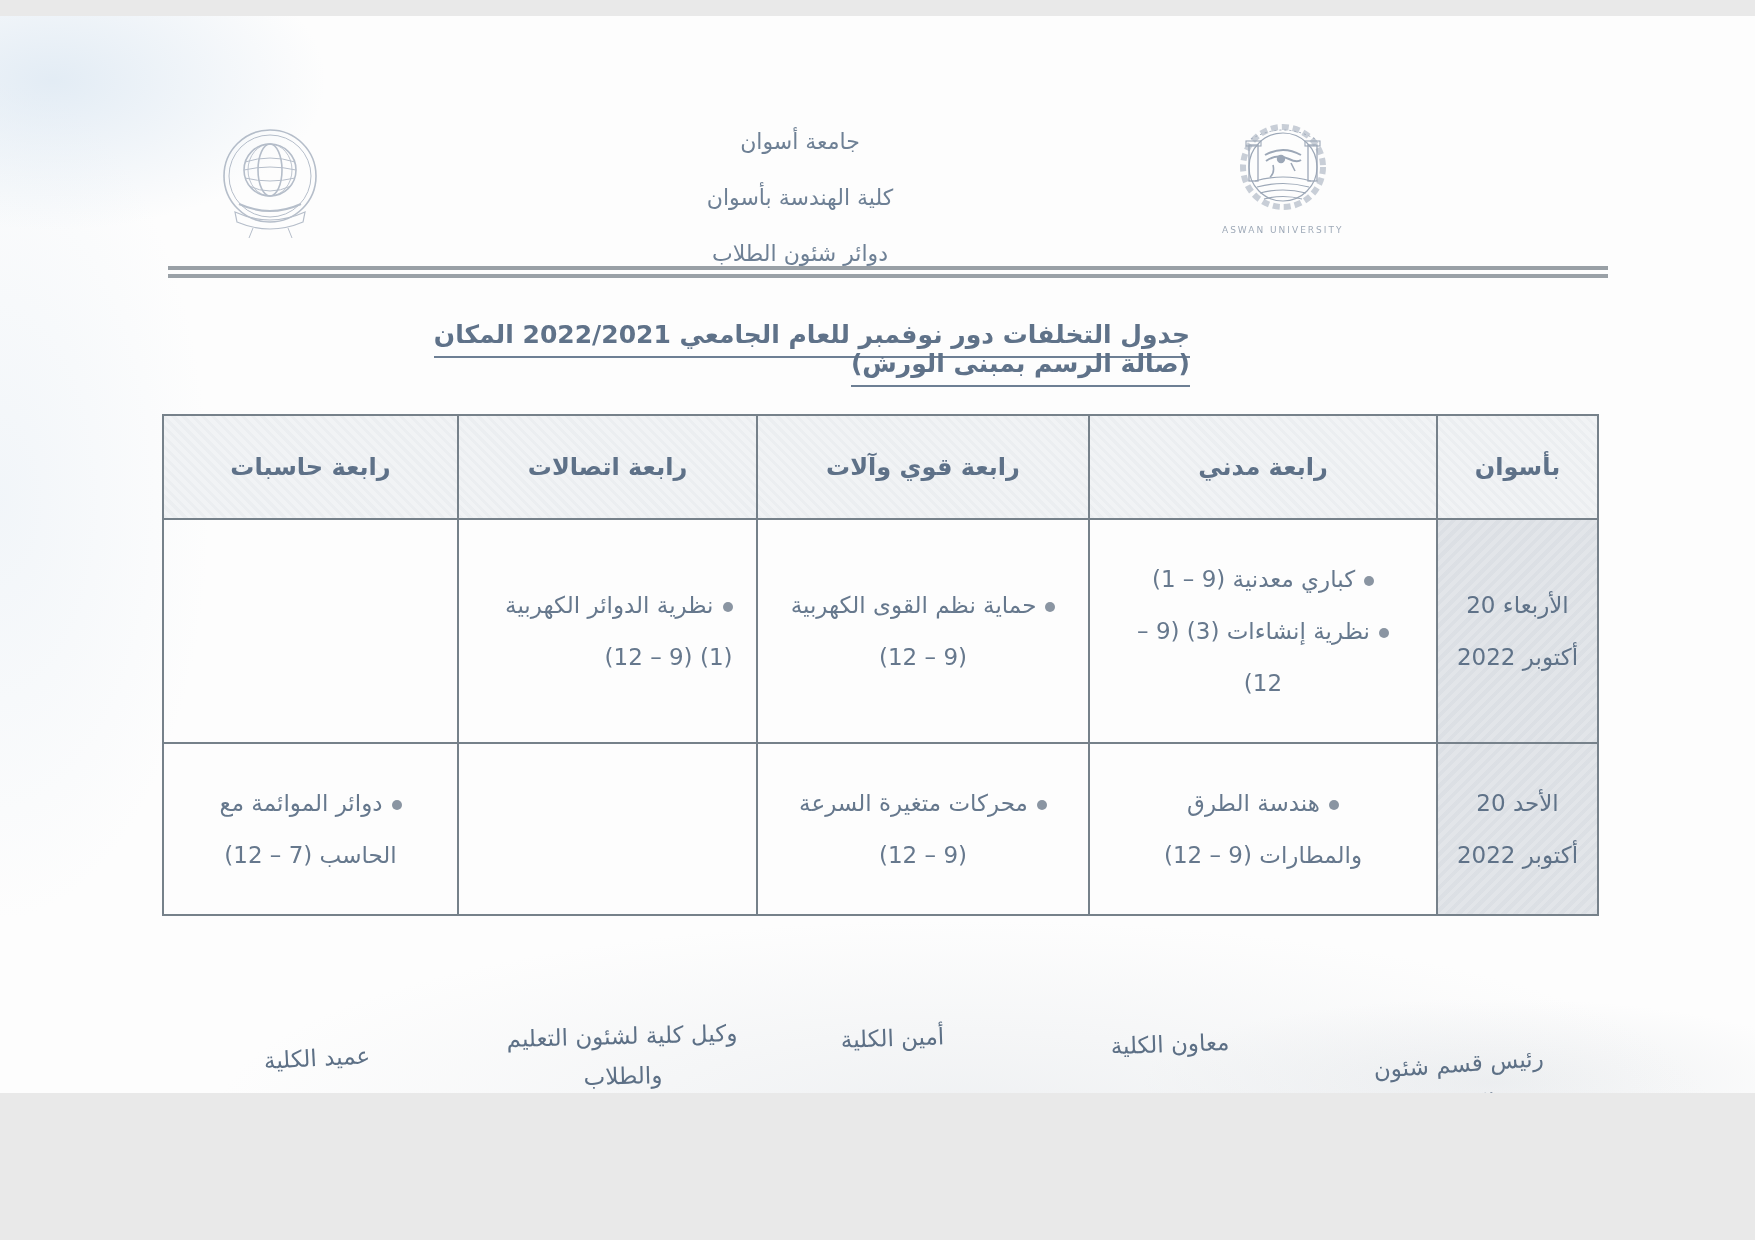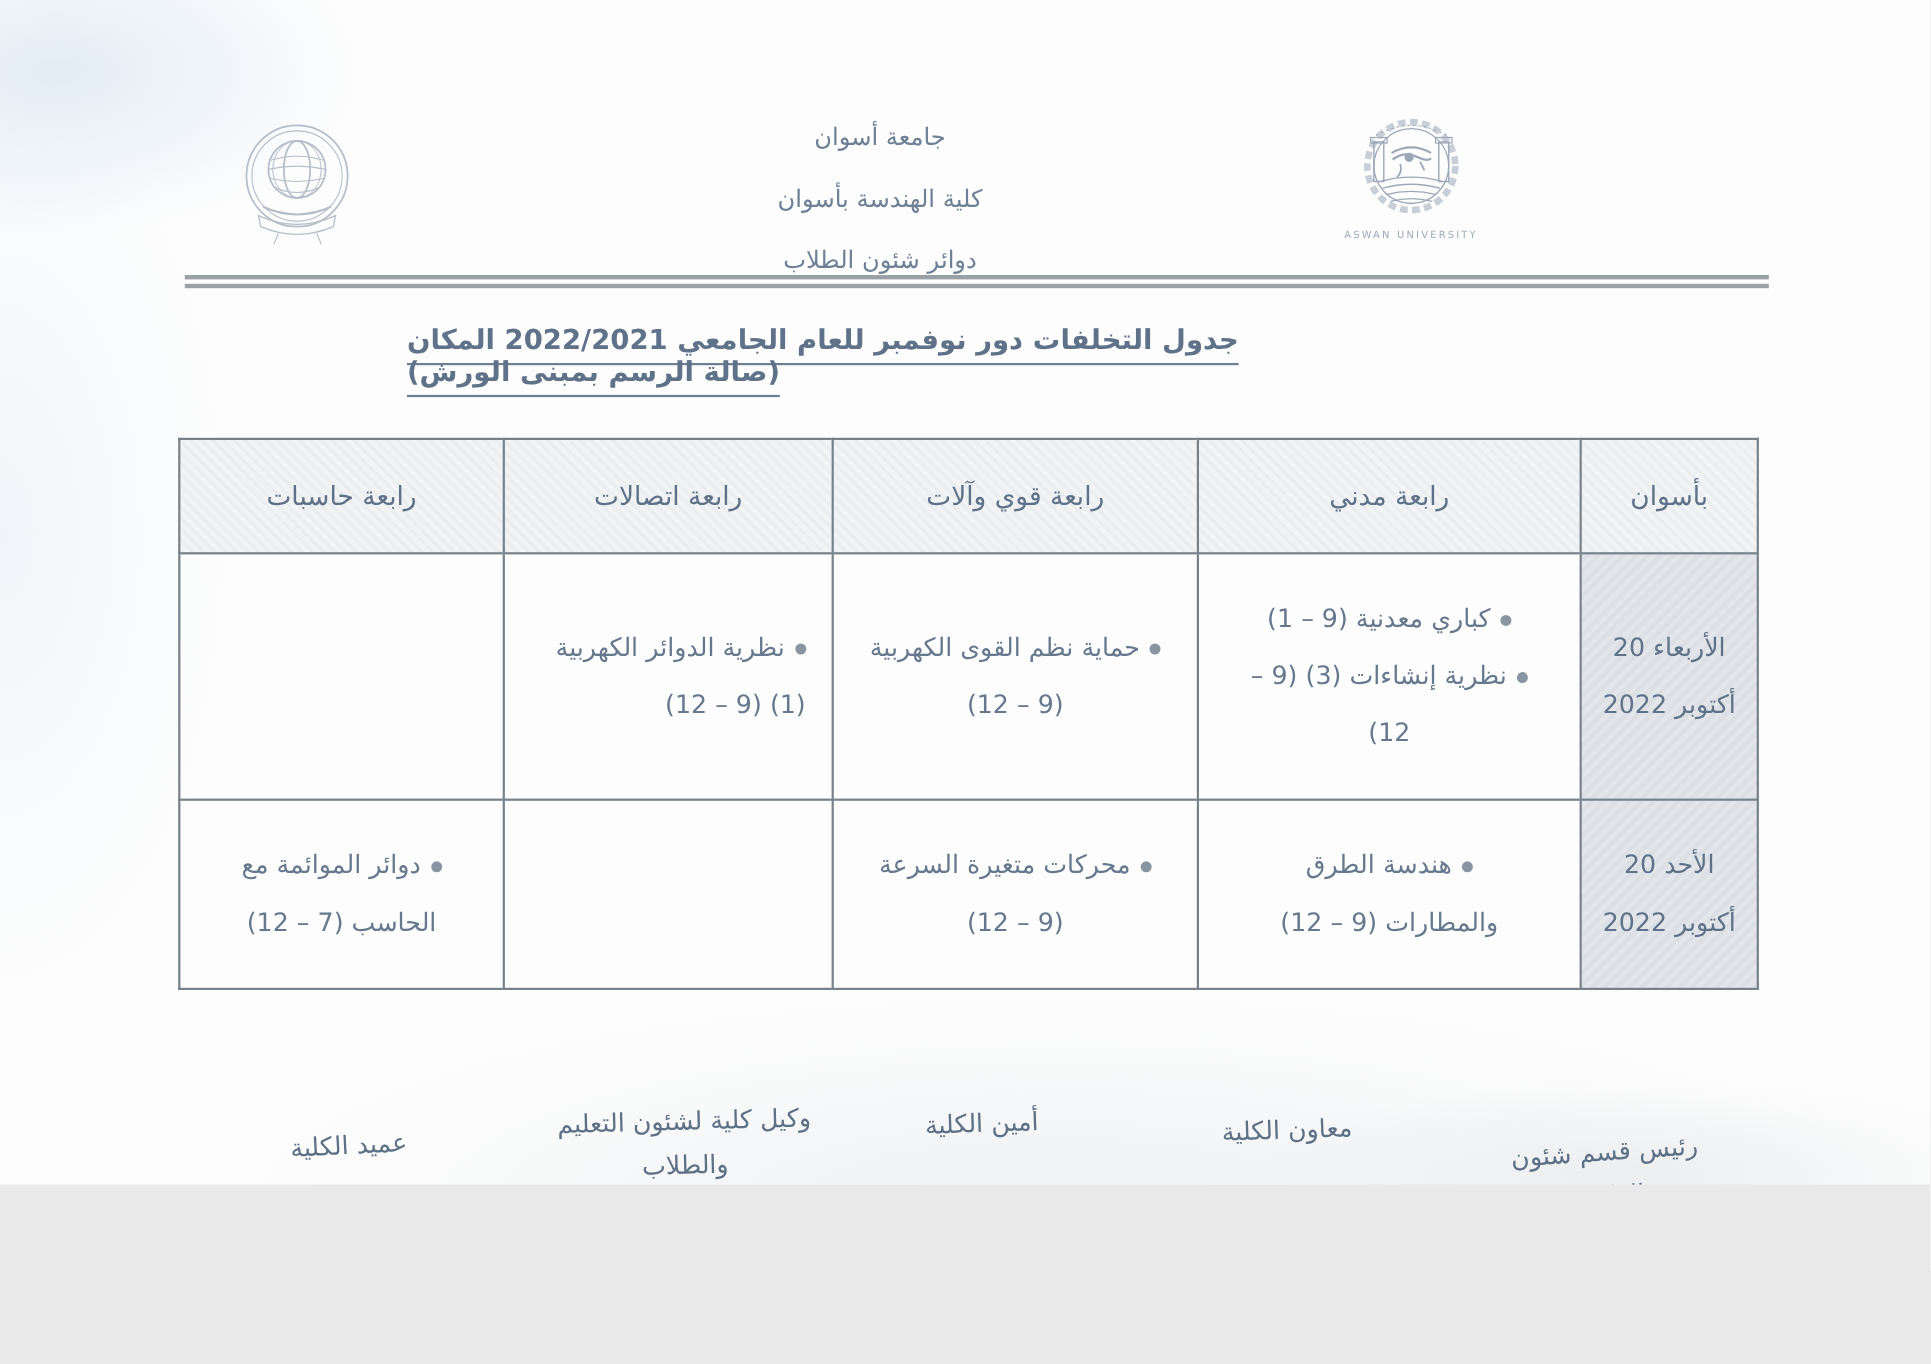--- a/index.html
+++ b/index.html
@@ -1,19 +1,19 @@
 <!DOCTYPE html>
 <html lang="ar"><head>
 <meta charset="utf-8">
 <style>
   html,body{margin:0;padding:0;background:#e9e9e9;}
   .page{
     position:relative;
     width:1755px;height:1077px;
-    margin:0 auto;
+    margin:16px auto;
     font-family:"DejaVu Sans",sans-serif;
     color:#66788d;
     background:
       radial-gradient(ellipse 420px 230px at 3% 6%, rgba(205,222,238,.55), transparent 65%),
       radial-gradient(ellipse 300px 600px at 0% 45%, rgba(215,228,240,.30), transparent 70%),
       radial-gradient(ellipse 1000px 260px at 55% 102%, rgba(222,226,230,.45), transparent 75%),
       radial-gradient(ellipse 500px 120px at 85% 99%, rgba(210,215,220,.35), transparent 70%),
       #fdfdfd;
     overflow:hidden;
   }
@@ -28,41 +28,41 @@
   .logo-right .caption{
     font-size:9px;letter-spacing:2px;color:#8d9aab;margin-top:2px;
     font-family:"DejaVu Sans",sans-serif;direction:ltr;
   }
   .double-rule{
     position:absolute;left:168px;top:250px;width:1440px;height:4px;
     border-top:4px solid #99a0a6;border-bottom:4px solid #9aa1a7;
   }
   
   .doc-title{
-    position:absolute;left:370px;top:294px;width:820px;
-    text-align:left;direction:rtl;
+    position:absolute;left:370px;top:304px;width:820px;
+    text-align:right;direction:rtl;
   }
   .doc-title span{
     font-size:25px;font-weight:bold;color:#5f7289;
     border-bottom:2px solid #6d7f94;padding-bottom:7px;
   }
   
   table.sched{
     position:absolute;left:162px;top:398px;width:1435px;
     border-collapse:collapse;table-layout:fixed;direction:rtl;
     font-size:23px;color:#66788d;
   }
   table.sched th, table.sched td{
     border:2px solid #76818a;
     text-align:center;vertical-align:middle;
     padding:4px 8px;
     overflow:hidden;
   }
   table.sched th{
-    height:94px;font-size:24px;font-weight:normal;color:#5e7188;
+    height:94px;font-size:24px;font-weight:bold;color:#5e7188;
     background:
       repeating-linear-gradient(45deg, rgba(160,170,180,.07) 0 3px, transparent 3px 7px),
       #f1f3f5;
   }
   tr.r1 td{height:214px;}
   tr.r2 td{height:162px;}
   td.date-cell{
     background:
       repeating-linear-gradient(-45deg, rgba(150,160,172,.08) 0 4px, transparent 4px 8px),
       #e2e5e9;

